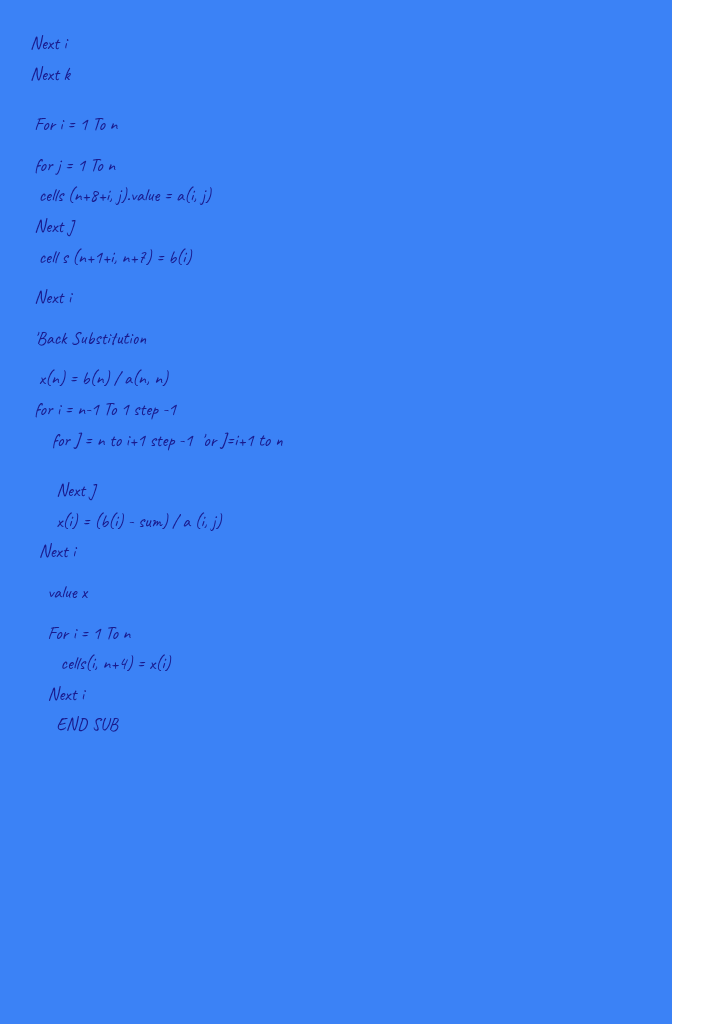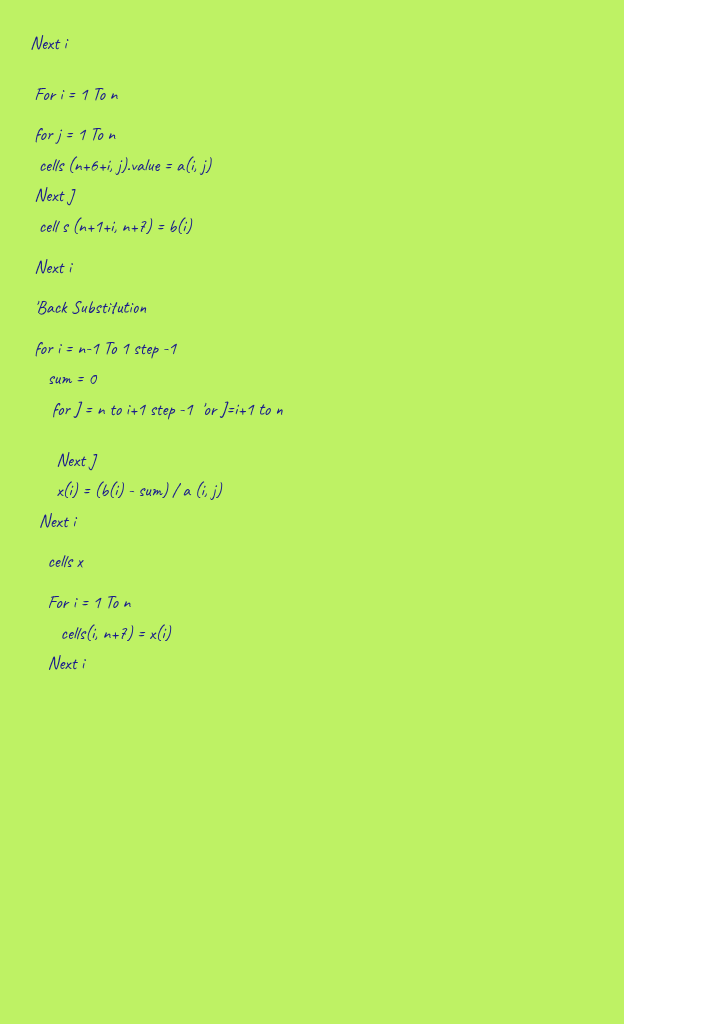--- a/index.html
+++ b/index.html
@@ -10,23 +10,23 @@
 
     body {
       width: 720px;
       min-height: 1024px;
       background: #ffffff;
       font-family: 'Segoe UI', sans-serif;
       position: relative;
     }
 
     .page {
-      width: 624px;
+      width: 672px;
       min-height: 1024px;
-      background: #bef264;
+      background: #3b82f6;
       padding: 20px 40px 40px 30px;
       position: relative;
     }
 
     .line {
       display: block;
       font-family: 'Caveat', 'Comic Sans MS', cursive;
       color: #1a1a8c;
       font-size: 18px;
       line-height: 1.7;
@@ -38,41 +38,43 @@
     .code-block {
       padding: 8px 0;
     }
   </style>
 </head>
 <body>
 
 <div class="page">
   <div class="code-block" id="code-container">
   <span class="line">Next i</span>
+      <span class="line">Next k</span>
       <div class="spacer"></div>
       <div class="spacer"></div>
       <span class="line"> For i = 1 To n</span>
       <div class="spacer"></div>
       <span class="line"> for j = 1 To n</span>
-      <span class="line">  cells (n+6+i, j).value = a(i, j)</span>
+      <span class="line">  cells (n+8+i, j).value = a(i, j)</span>
       <span class="line"> Next J</span>
       <span class="line">  cell s (n+1+i, n+7) = b(i)</span>
       <div class="spacer"></div>
       <span class="line"> Next i</span>
       <div class="spacer"></div>
       <span class="line"> 'Back Substitution</span>
       <div class="spacer"></div>
+      <span class="line">  x(n) = b(n) / a(n, n)</span>
       <span class="line"> for i = n-1 To 1 step -1</span>
-      <span class="line">    sum = 0</span>
       <span class="line">     for J = n to i+1 step -1  'or J=i+1 to n</span>
       <div class="spacer"></div>
       <div class="spacer"></div>
       <span class="line">      Next J</span>
       <span class="line">      x(i) = (b(i) - sum) / a (i, j)</span>
       <span class="line">  Next i</span>
       <div class="spacer"></div>
-      <span class="line">    cells x</span>
+      <span class="line">    value x</span>
       <div class="spacer"></div>
       <span class="line">    For i = 1 To n</span>
-      <span class="line">       cells(i, n+7) = x(i)</span>
+      <span class="line">       cells(i, n+4) = x(i)</span>
       <span class="line">    Next i</span>
+      <span class="line">      END SUB</span>
     </div>
 </div>
 
 </body></html>

